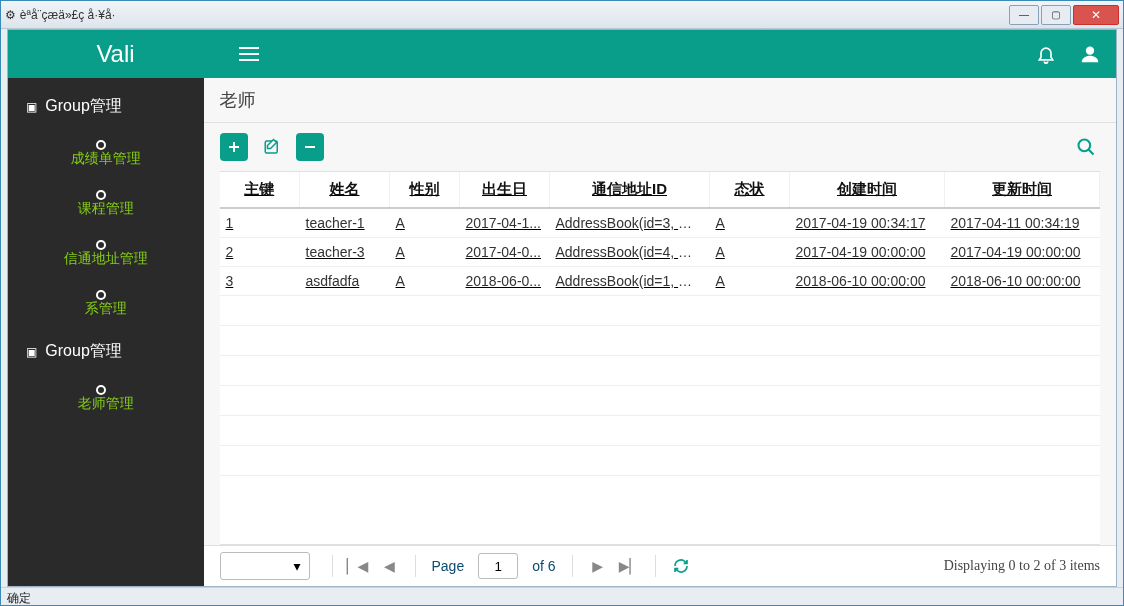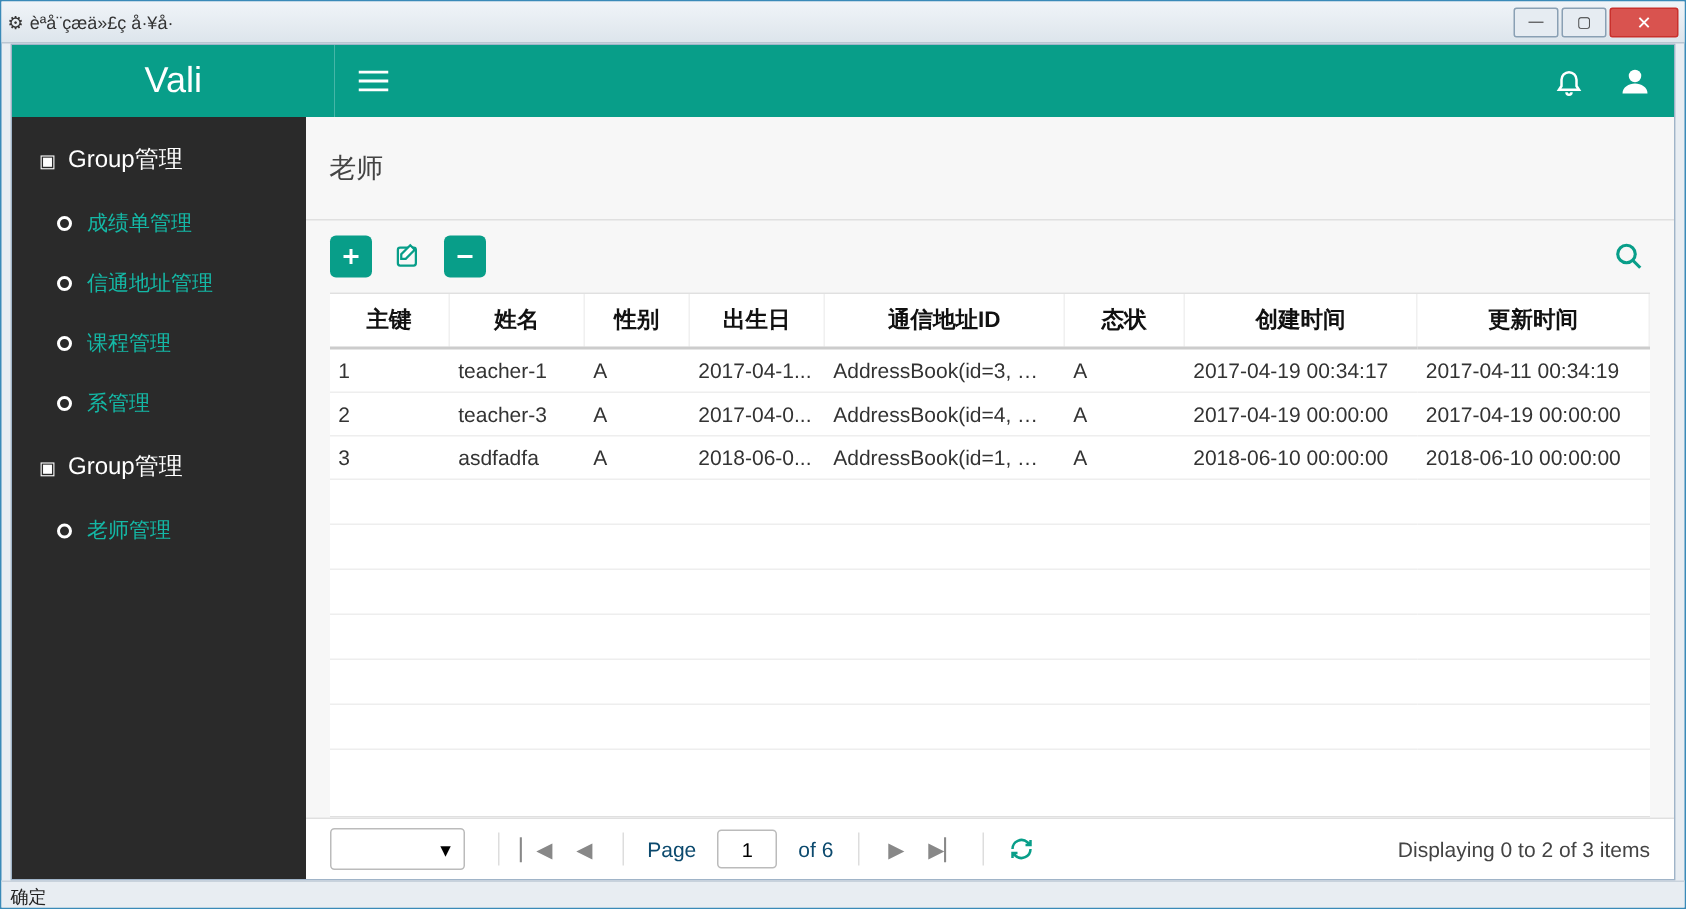--- a/index.html
+++ b/index.html
@@ -59,41 +59,41 @@
     .sidebar {
       width: 215px; background: #2a2a2a; color: #fff;
       padding-top: 6px; font-size: 15px;
     }
     .side-section {
       padding: 12px 18px; display: flex; align-items: center;
       color: #fff; font-size: 16px;
     }
     .side-item {
       padding: 11px 30px; display: flex; align-items: center;
-      color: #14b8a6; cursor: pointer; font-size: 14px;
+      color: #84cc16; cursor: pointer; font-size: 14px; flex-direction: column;
     }
     .side-bullet { width: 10px; height: 10px; border: 2px solid #fff; border-radius: 50%; margin-right: 10px; }
     .side-sq { margin-right: 8px; font-size: 12px; }
 
     .content { flex: 1; display: flex; flex-direction: column; min-height: 0; background: #f7f7f7; }
-    .page-title { padding: 22px 16px; font-size: 18px; color: #444; border-bottom: 1px solid #e0e0e0; }
+    .page-title { padding: 10px 16px; font-size: 18px; color: #444; border-bottom: 1px solid #e0e0e0; }
 
     .toolbar {
       display: flex; align-items: center; gap: 10px;
       padding: 10px 16px;
     }
     .tb-btn {
       width: 28px; height: 28px; background: #089e89; color: #fff;
       border-radius: 4px; display: flex; align-items: center; justify-content: center;
       cursor: pointer; font-size: 14px; border: none;
     }
     .tb-btn.outline { background: transparent; color: #089e89; border: 1px solid transparent; }
     .tb-spacer { flex: 1; }
 
-    .grid-wrap { flex: 1; min-height: 0; overflow: auto; border-top: 1px solid #e0e0e0; border-bottom: 1px solid #e0e0e0; margin: 0 16px; background: #fff; }
+    .grid-wrap { flex: 1; min-height: 0; overflow: auto; border-top: 1px solid #e0e0e0; border-bottom: 1px solid #e0e0e0; margin: 0 16px; background: #fff; text-decoration: underline; }
     table.grid { width: 100%; border-collapse: collapse; table-layout: fixed; }
     table.grid th {
       text-align: center; font-weight: 700; font-size: 15px; color: #111;
       padding: 8px 6px; border-bottom: 2px solid #ccc; background: #fff;
       border-right: 1px solid #f0f0f0; white-space: nowrap;
     }
     table.grid td {
       padding: 6px 6px; font-size: 14px; color: #333;
       border-bottom: 1px solid #eee; white-space: nowrap; overflow: hidden; text-overflow: ellipsis;
     }
@@ -113,21 +113,21 @@
       width: 26px; height: 26px; display: flex; align-items: center; justify-content: center;
       color: #888; cursor: pointer; border-radius: 3px;
     }
     .pag-input {
       width: 40px; height: 26px; border: 1px solid #bbb; text-align: center;
       border-radius: 3px; margin: 0 4px;
     }
     .pag-text { color: #0c4a6e; margin: 0 4px; }
     .refresh { color: #089e89; }
     .pag-spacer { flex: 1; }
-    .pag-info { color: #444; }
+    .pag-info { color: #444; font-family: Liberation Serif, serif; }
 
     .statusbar { height: 18px; font-size: 12px; color: #222; padding: 2px 6px; background: #e8edf2; border-top: 1px solid #c8d2dc; }
 
     svg { display: block; }
   </style>
 </head>
 <body>
 
 <div class="window">
 
@@ -177,25 +177,25 @@
         <div class="side-section">
           <span class="side-sq">▣</span>
           <span>Group管理</span>
         </div>
         <div class="side-item">
               <span class="side-bullet"></span>
               <span>成绩单管理</span>
             </div>
         <div class="side-item">
               <span class="side-bullet"></span>
+              <span>课程管理</span>
+            </div>
+        <div class="side-item">
+              <span class="side-bullet"></span>
               <span>信通地址管理</span>
-            </div>
-        <div class="side-item">
-              <span class="side-bullet"></span>
-              <span>课程管理</span>
             </div>
         <div class="side-item">
               <span class="side-bullet"></span>
               <span>系管理</span>
             </div>
 
         <div class="side-section">
           <span class="side-sq">▣</span>
           <span>Group管理</span>
         </div>

